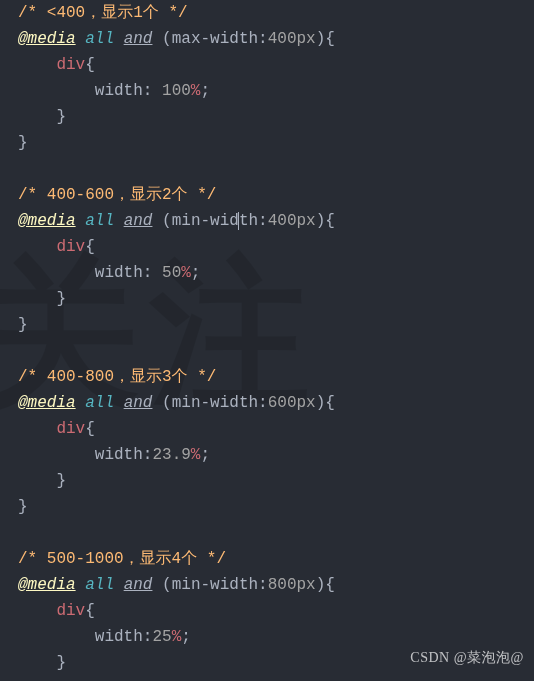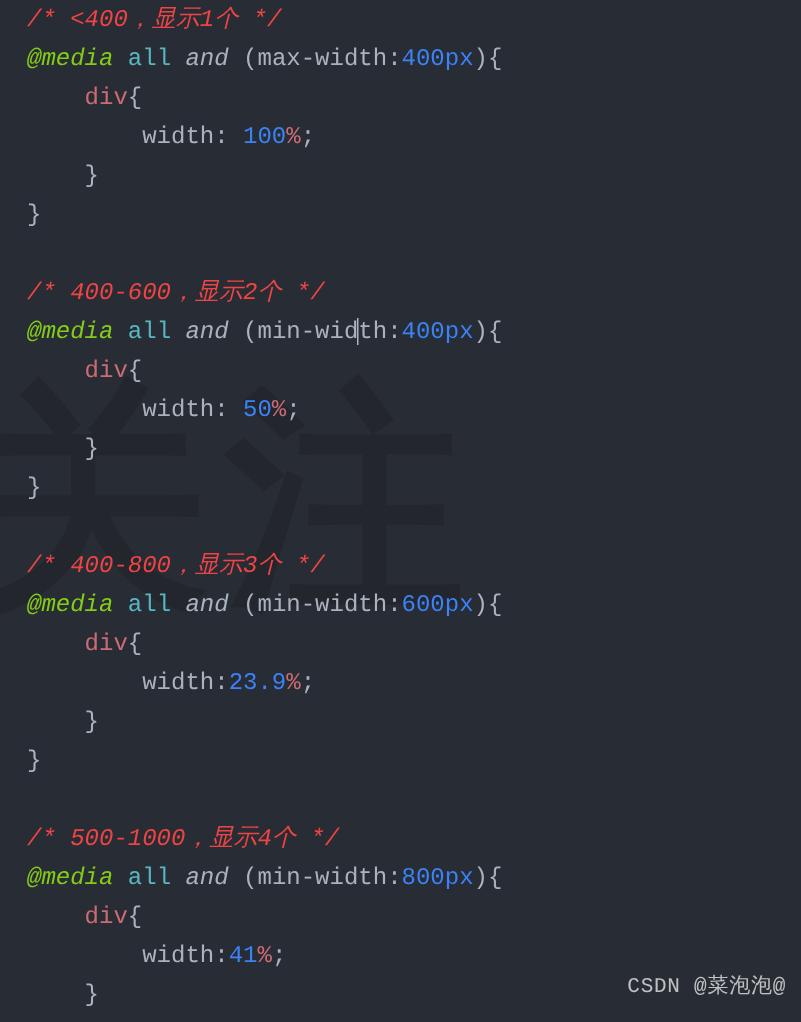--- a/index.html
+++ b/index.html
@@ -13,41 +13,41 @@
     line-height: 26px;
     overflow: hidden;
     position: relative;
   }
   .code {
     padding: 0 0 0 18px;
     white-space: pre;
     color: #abb2bf;
     position: relative;
   }
-  .c-comment { color: #ef4444; font-style: italic; }
-  .c-media   { color: #84cc16; font-style: italic; }
-  .c-all     { color: #57b6c2; }
-  .c-and     { color: #abb2bf; font-style: italic; }
+  .c-comment { color: #fdba74; }
+  .c-media   { color: #fef9c3; font-style: italic; text-decoration: underline; }
+  .c-all     { color: #57b6c2; font-style: italic; }
+  .c-and     { color: #abb2bf; font-style: italic; text-decoration: underline; }
   .c-prop    { color: #abb2bf; }
   .c-tag     { color: #cc6b73; text-align: center; }
-  .c-num     { color: #3b82f6; }
+  .c-num     { color: #a3a3a3; }
   .c-punc    { color: #abb2bf; }
   .cursor {
     display: inline-block;
     width: 1px;
     height: 18px;
     background: #abb2bf;
     vertical-align: middle;
     position: absolute;
   }
   .watermark {
     position: absolute;
     bottom: 10px;
     right: 10px;
-    font-family: Liberation Mono, monospace;
+    font-family: Liberation Serif, serif;
     font-size: 14px;
     color: rgba(255,255,255,0.7);
     letter-spacing: 0.5px;
   }
   .wm-bg {
     position: absolute;
     top: 320px;
     left: -20px;
     font-size: 160px;
     font-weight: bold;
@@ -80,17 +80,17 @@
 <span class="c-comment">/* 400-800，显示3个 */</span>
 <span class="c-media">@media</span> <span class="c-all">all</span> <span class="c-and">and</span> <span class="c-punc">(</span><span class="c-prop">min-width</span><span class="c-punc">:</span><span class="c-num">600px</span><span class="c-punc">){</span>
     <span class="c-tag">div</span><span class="c-punc">{</span>
         <span class="c-prop">width</span><span class="c-punc">:</span><span class="c-num">23.9</span><span class="c-tag">%</span><span class="c-punc">;</span>
     <span class="c-punc">}</span>
 <span class="c-punc">}</span>
 
 <span class="c-comment">/* 500-1000，显示4个 */</span>
 <span class="c-media">@media</span> <span class="c-all">all</span> <span class="c-and">and</span> <span class="c-punc">(</span><span class="c-prop">min-width</span><span class="c-punc">:</span><span class="c-num">800px</span><span class="c-punc">){</span>
     <span class="c-tag">div</span><span class="c-punc">{</span>
-        <span class="c-prop">width</span><span class="c-punc">:</span><span class="c-num">41</span><span class="c-tag">%</span><span class="c-punc">;</span>
+        <span class="c-prop">width</span><span class="c-punc">:</span><span class="c-num">25</span><span class="c-tag">%</span><span class="c-punc">;</span>
     <span class="c-punc">}</span>
 </div>
 
 <div class="watermark">CSDN @菜泡泡@</div>
 
 </body></html>

